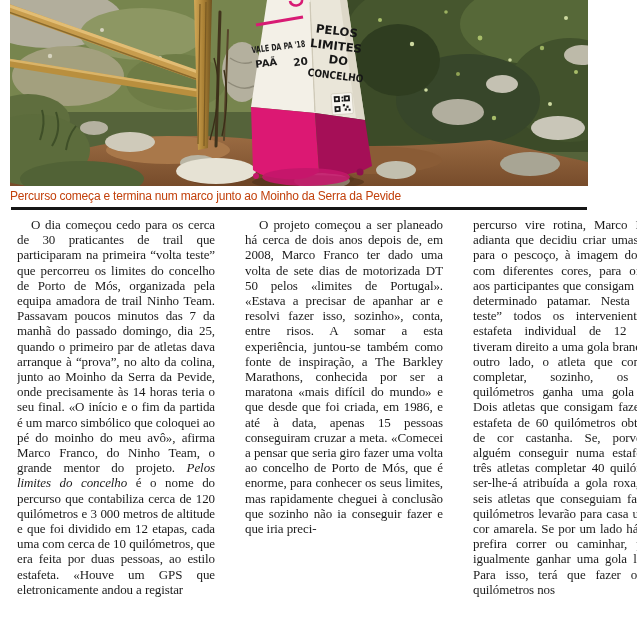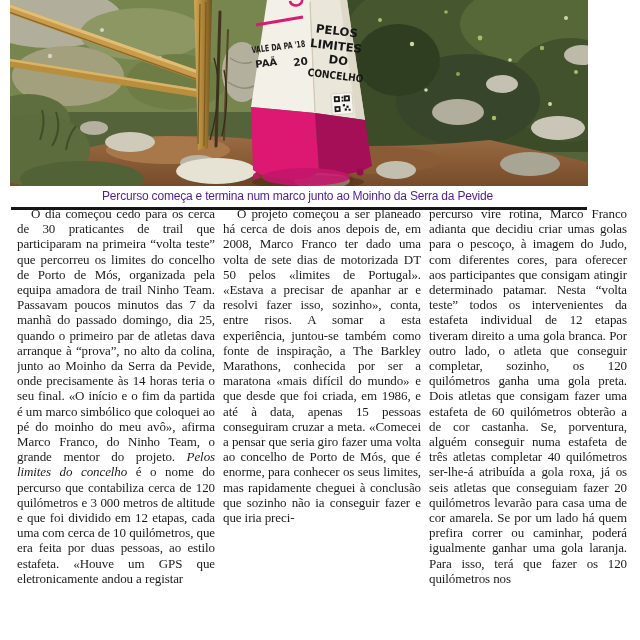--- a/index.html
+++ b/index.html
@@ -1,24 +1,24 @@
 <!DOCTYPE html>
 <html lang="pt"><head>
 <meta charset="utf-8">
 <style>
   html,body{margin:0;padding:0;background:#ffffff;}
   .page{position:relative;width:640px;height:640px;background:#ffffff;overflow:hidden;
         font-family:"Liberation Serif","DejaVu Serif",serif;}
   .photo-wrap{position:absolute;top:0;left:10px;width:578px;height:186px;overflow:hidden;}
-  .caption{position:absolute;top:189px;left:10px;width:575px;text-align:center;
+  .caption{position:absolute;top:189px;left:10px;width:575px;text-align:left;
            font-family:"Liberation Sans","DejaVu Sans",sans-serif;
-           font-size:12px;line-height:15px;color:#4c1d95;letter-spacing:-0.2px;}
+           font-size:12px;line-height:15px;color:#c2410c;letter-spacing:-0.2px;}
   .rule{position:absolute;top:207px;left:11px;width:576px;height:3px;background:#161616;}
-  .columns{position:absolute;top:206px;left:17px;width:620px;height:423px;
-           display:flex;gap:8px;overflow:hidden;}
+  .columns{position:absolute;top:217px;left:17px;width:620px;height:423px;
+           display:flex;gap:30px;overflow:hidden;}
   .col{width:198px;flex:0 0 198px;text-align:justify;color:#1b1b1b;
        font-size:13px;line-height:15.2px;letter-spacing:-0.1px;}
   .col p{margin:0;}
   .col p.indent{text-indent:14px;}
   .col i{font-style:italic;}
   svg text{font-family:"DejaVu Sans","Liberation Sans",sans-serif;}
 </style>
 </head>
 <body>
 

